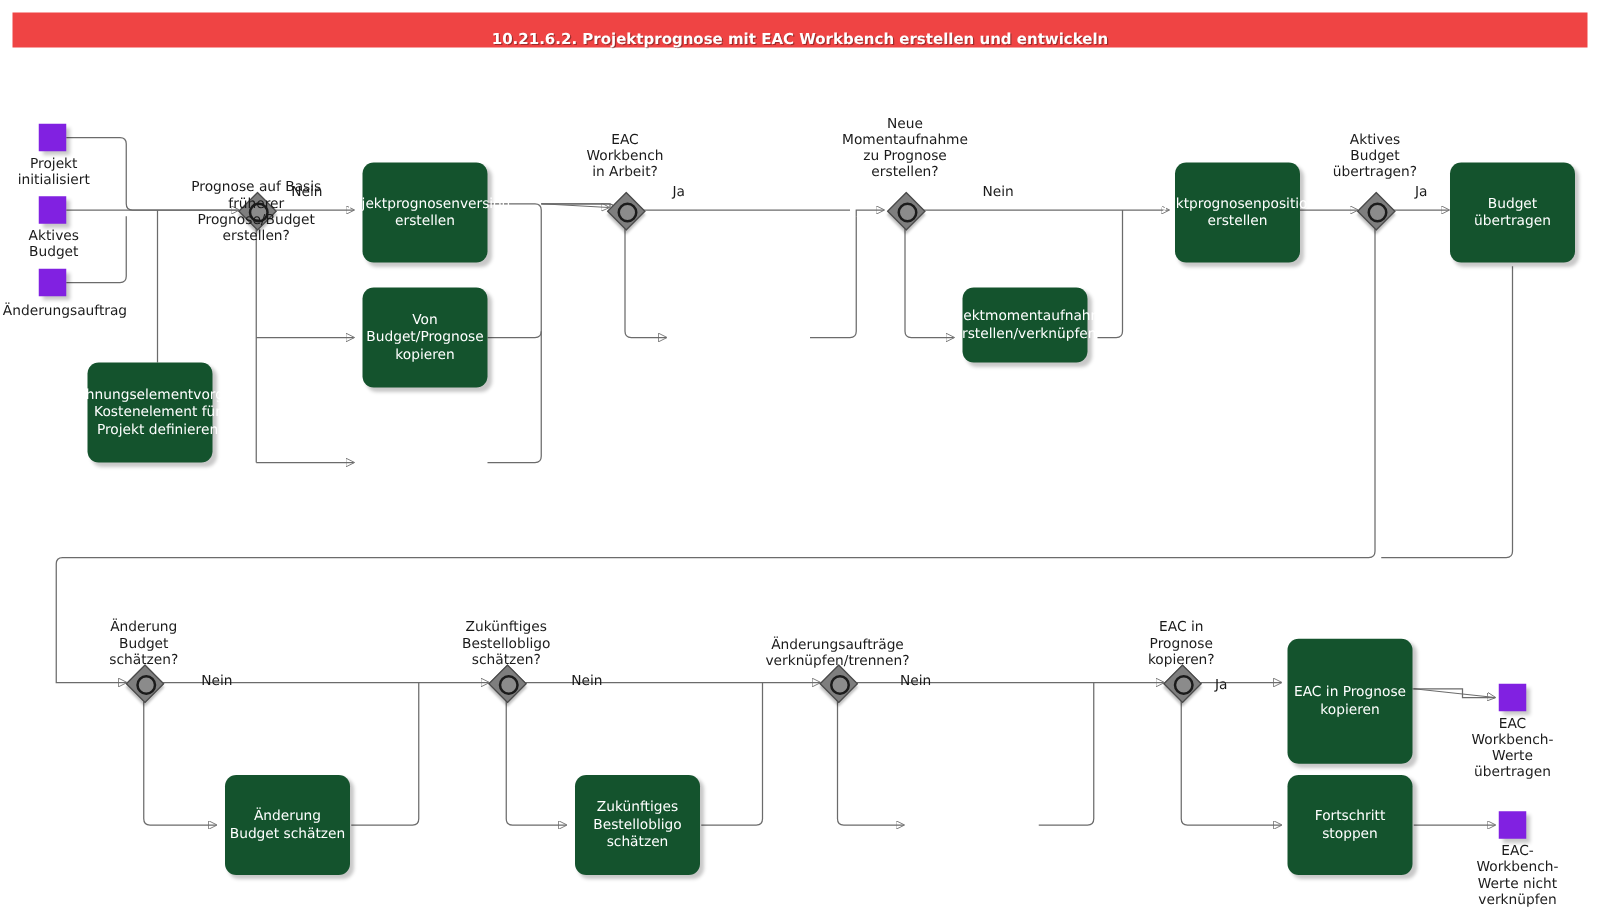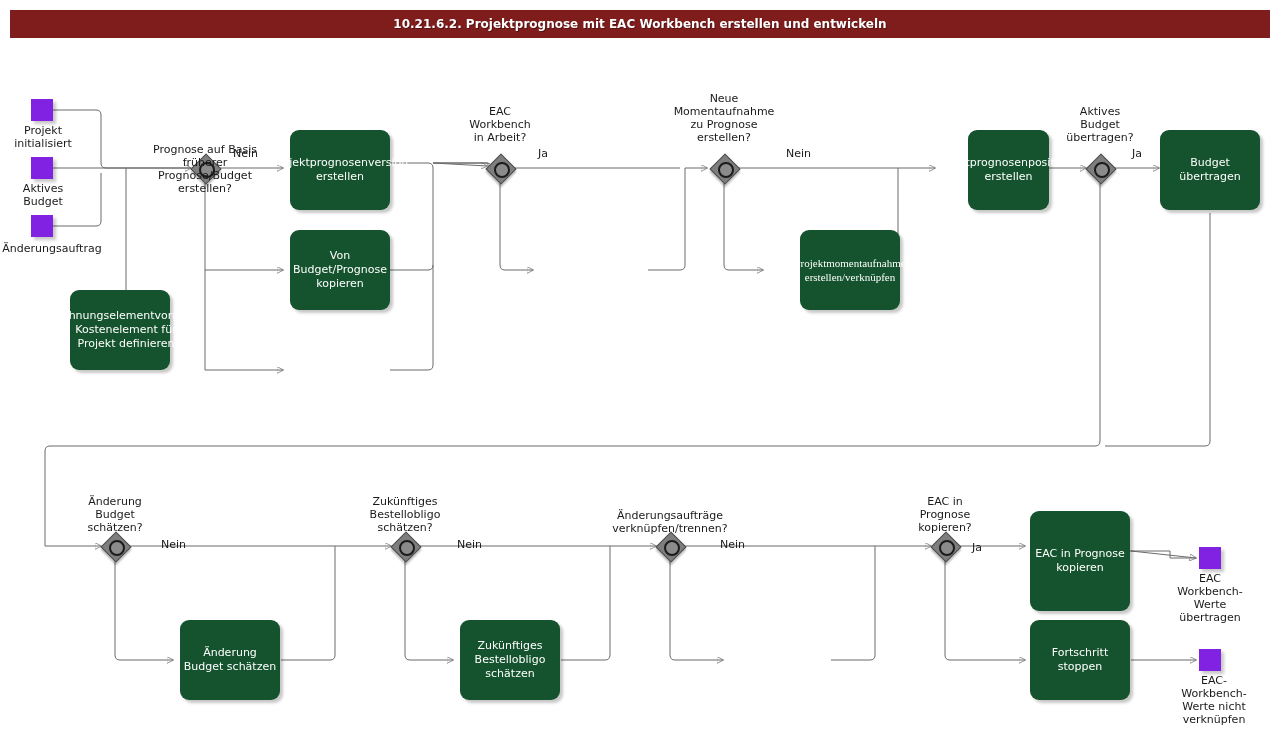--- a/index.html
+++ b/index.html
@@ -6,22 +6,22 @@
   html,body{margin:0;padding:0;background:#ffffff;}
   body{
     font-family:"DejaVu Sans", sans-serif;
     width:1280px;height:738px;overflow:hidden;position:relative;
   }
   #stage{position:relative;width:1280px;height:738px;}
 
   
   .titlebar{
     position:absolute;left:10px;top:10px;width:1260px;height:28px;
-    background:#7f1d1d;
-    display:flex;align-items:center;justify-content:center;
+    background:#ef4444;
+    display:flex;align-items:flex-end;justify-content:center;
   }
   .titlebar .ttl{
     color:#ffffff;font-size:12px;font-weight:bold;
     font-family:"DejaVu Sans", sans-serif;letter-spacing:0px;
     text-shadow:1px 1px 0 rgba(0,0,0,.35);
   }
 
   
   svg#edges{position:absolute;left:0;top:0;width:1280px;height:738px;}
   svg#edges path, svg#edges line{fill:none;stroke:#6b6b6b;stroke-width:1;}
@@ -187,28 +187,28 @@
   <div class="node task" style="left:290px;top:230px;width:100px;height:80px;">
     <div class="lbl">
       <span>Von</span><br>
       <span>Budget/Prognose</span><br>
       <span>kopieren</span>
     </div>
   </div>
 
 
 
-  <div class="node task" style="left:800px;top:230px;width:100px;height:80px;font-family:Liberation Serif, serif;">
+  <div class="node task" style="left:770px;top:230px;width:100px;height:60px;">
     <div class="lbl">
       <span>Projektmomentaufnahme</span><br>
       <span>erstellen/verknüpfen</span>
     </div>
   </div>
 
-  <div class="node task" style="left:968px;top:130px;width:81px;height:80px;">
+  <div class="node task" style="left:940px;top:130px;width:100px;height:80px;">
     <div class="lbl">
       <span>Projektprognosenpositionen</span><br>
       <span>erstellen</span>
     </div>
   </div>
 
   <div class="node task" style="left:1160px;top:130px;width:100px;height:80px;">
     <div class="lbl">
       <span>Budget</span><br>
       <span>übertragen</span>

